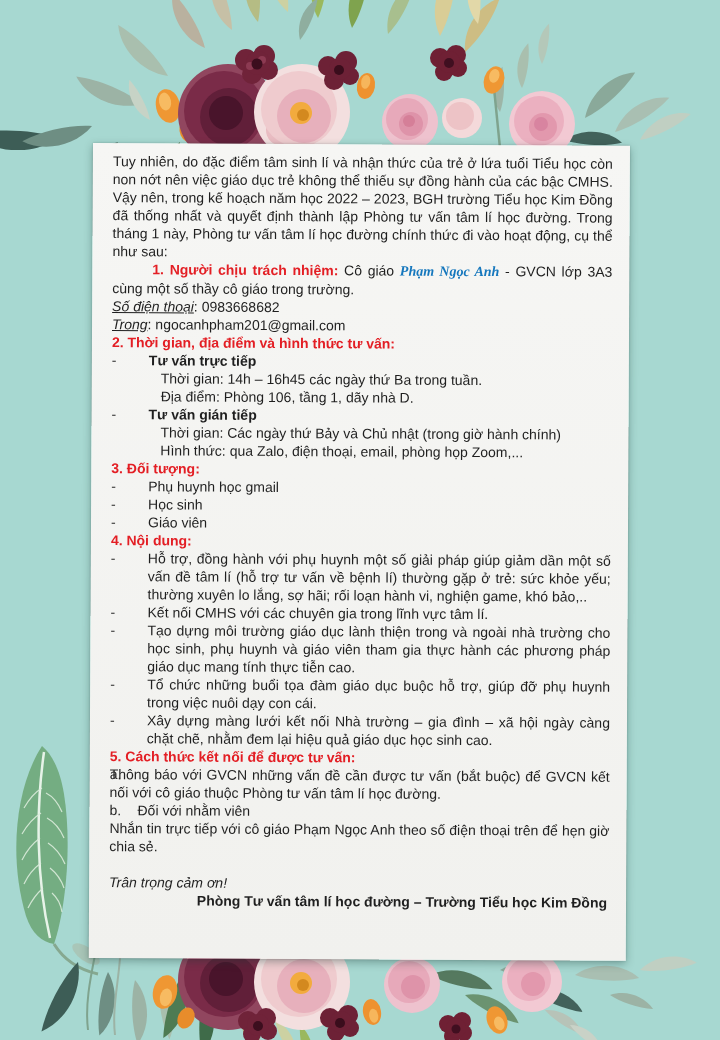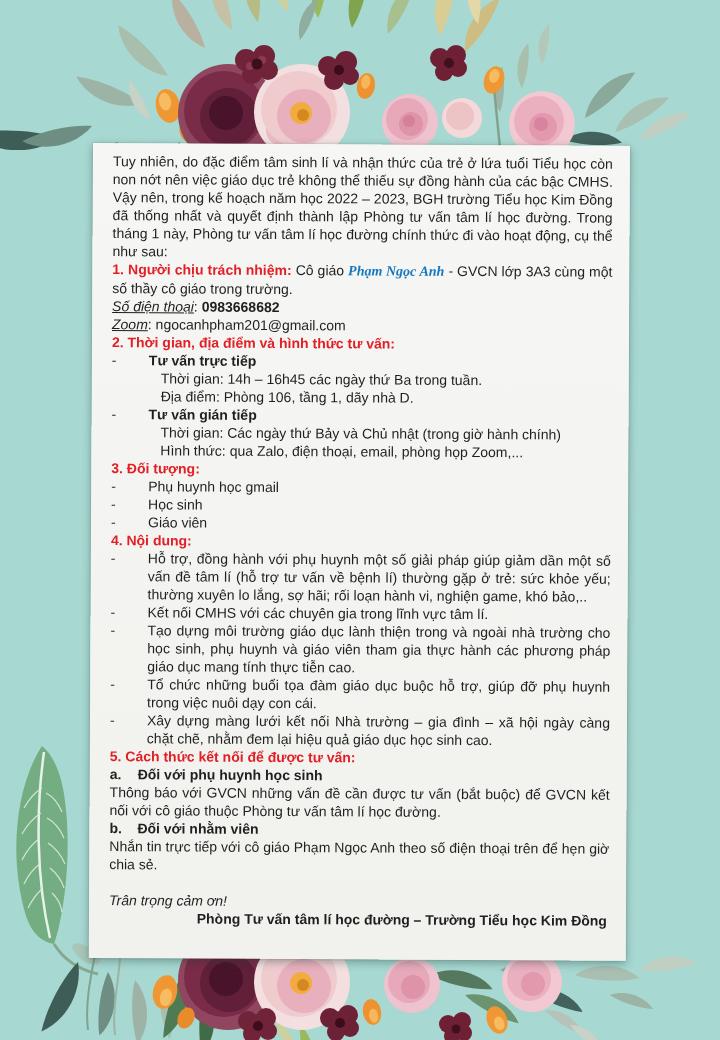--- a/index.html
+++ b/index.html
@@ -11,22 +11,22 @@
   #bottomBouquet{left:0;top:950px;}
   #leftLeaf{left:2px;top:738px;}
   .paper{position:absolute;z-index:2;left:93px;top:143px;width:537px;min-height:815px;
          box-sizing:border-box;padding:9px 17px 6px 20px;
          background:linear-gradient(180deg,#f6f6f4,#f1f1ee);
          box-shadow:0 3px 9px rgba(30,60,55,.38),0 0 2px rgba(0,0,0,.22);
          transform:rotate(.3deg);transform-origin:top left;
          color:#1f1f1f;font-size:14px;line-height:18px;}
   .paper p,.paper div{margin:0;}
   .just{text-align:justify;}
-  .red{color:#e31e24;font-weight:bold;}
-  .b{font-weight:bold;}
+  .red{color:#e31e24;font-weight:bold;margin-left:40px;}
+  .b{font-weight:normal;}
   .bi{font-weight:bold;}
   .iu{font-style:italic;text-decoration:underline;}
   .blue{color:#1577bd;font-weight:bold;font-style:italic;font-family:Liberation Serif, serif;}
   .row{position:relative;padding-left:37px;}
   .row .dash{position:absolute;left:0;top:0;}
   .sub{padding-left:49px;}
   .ab{position:relative;padding-left:28px;}
   .ab .marker{position:absolute;left:0;top:0;}
   .closing{font-style:italic;margin-top:18px !important;}
   .signature{font-weight:bold;text-align:right;padding-right:2px;}
@@ -250,21 +250,21 @@
       <span class="red">1. Người chịu trách nhiệm:</span>
       <span>Cô giáo</span>
       <span class="blue">Phạm Ngọc Anh</span>
       <span>- GVCN lớp 3A3 cùng một số thầy cô giáo trong trường.</span>
     </p>
     <div>
       <span class="iu">Số điện thoại</span><span>:</span>
       <span class="b">0983668682</span>
     </div>
     <div>
-      <span class="iu">Zoom</span><span>:</span>
+      <span class="iu">Trong</span><span>:</span>
       <span>ngocanhpham201@gmail.com</span>
     </div>
 
     <div class="red">2. Thời gian, địa điểm và hình thức tư vấn:</div>
     <div class="row">
       <span class="dash">-</span>
       <span class="bi">Tư vấn trực tiếp</span>
     </div>
     <div class="sub">Thời gian: 14h – 16h45 các ngày thứ Ba trong tuần.</div>
     <div class="sub">Địa điểm: Phòng 106, tầng 1, dãy nhà D.</div>
@@ -307,21 +307,20 @@
       <span>Tổ chức những buổi tọa đàm giáo dục buộc hỗ trợ, giúp đỡ phụ huynh trong việc nuôi dạy con cái.</span>
     </div>
     <div class="row just">
       <span class="dash">-</span>
       <span>Xây dựng màng lưới kết nối Nhà trường – gia đình – xã hội ngày càng chặt chẽ, nhằm đem lại hiệu quả giáo dục học sinh cao.</span>
     </div>
 
     <div class="red">5. Cách thức kết nối để được tư vấn:</div>
     <div class="ab">
       <span class="marker b">a.</span>
-      <span class="b">Đối với phụ huynh học sinh</span>
     </div>
     <p class="just">Thông báo với GVCN những vấn đề cần được tư vấn (bắt buộc) để GVCN kết nối với cô giáo thuộc Phòng tư vấn tâm lí học đường.</p>
     <div class="ab">
       <span class="marker b">b.</span>
       <span class="b">Đối với nhằm viên</span>
     </div>
     <p class="just">Nhắn tin trực tiếp với cô giáo Phạm Ngọc Anh theo số điện thoại trên để hẹn giờ chia sẻ.</p>
 
     <p class="closing">Trân trọng cảm ơn!</p>
     <div class="signature">Phòng Tư vấn tâm lí học đường – Trường Tiểu học Kim Đồng</div>

